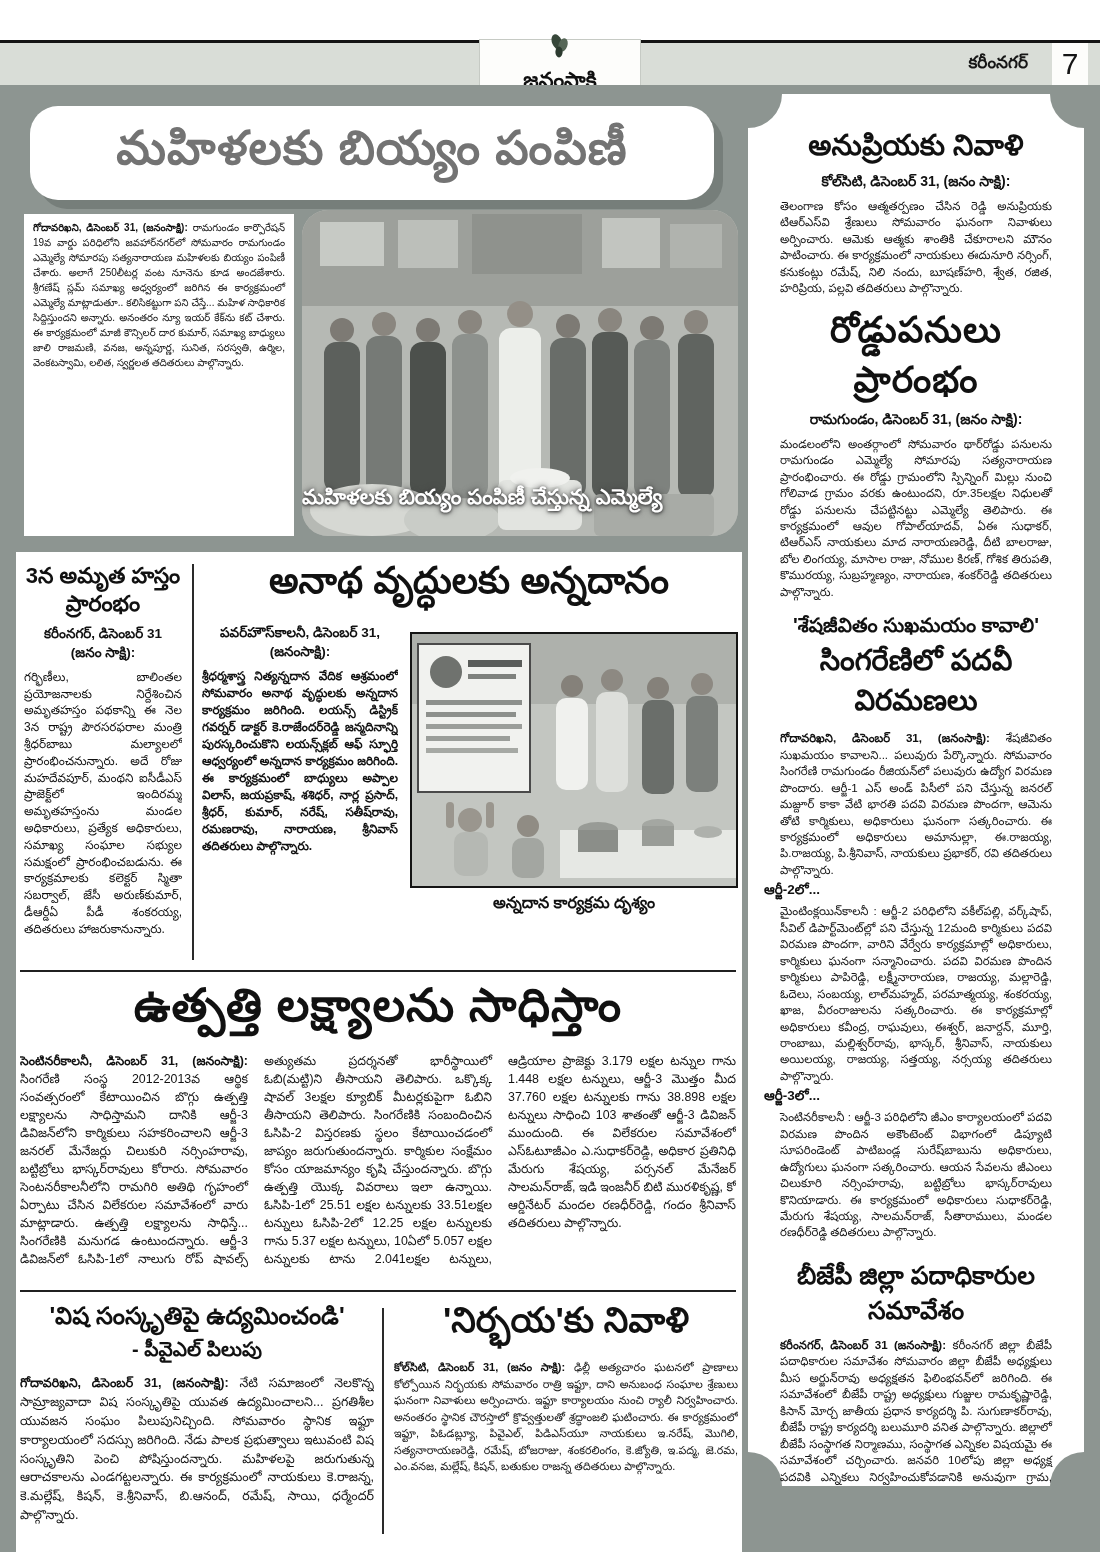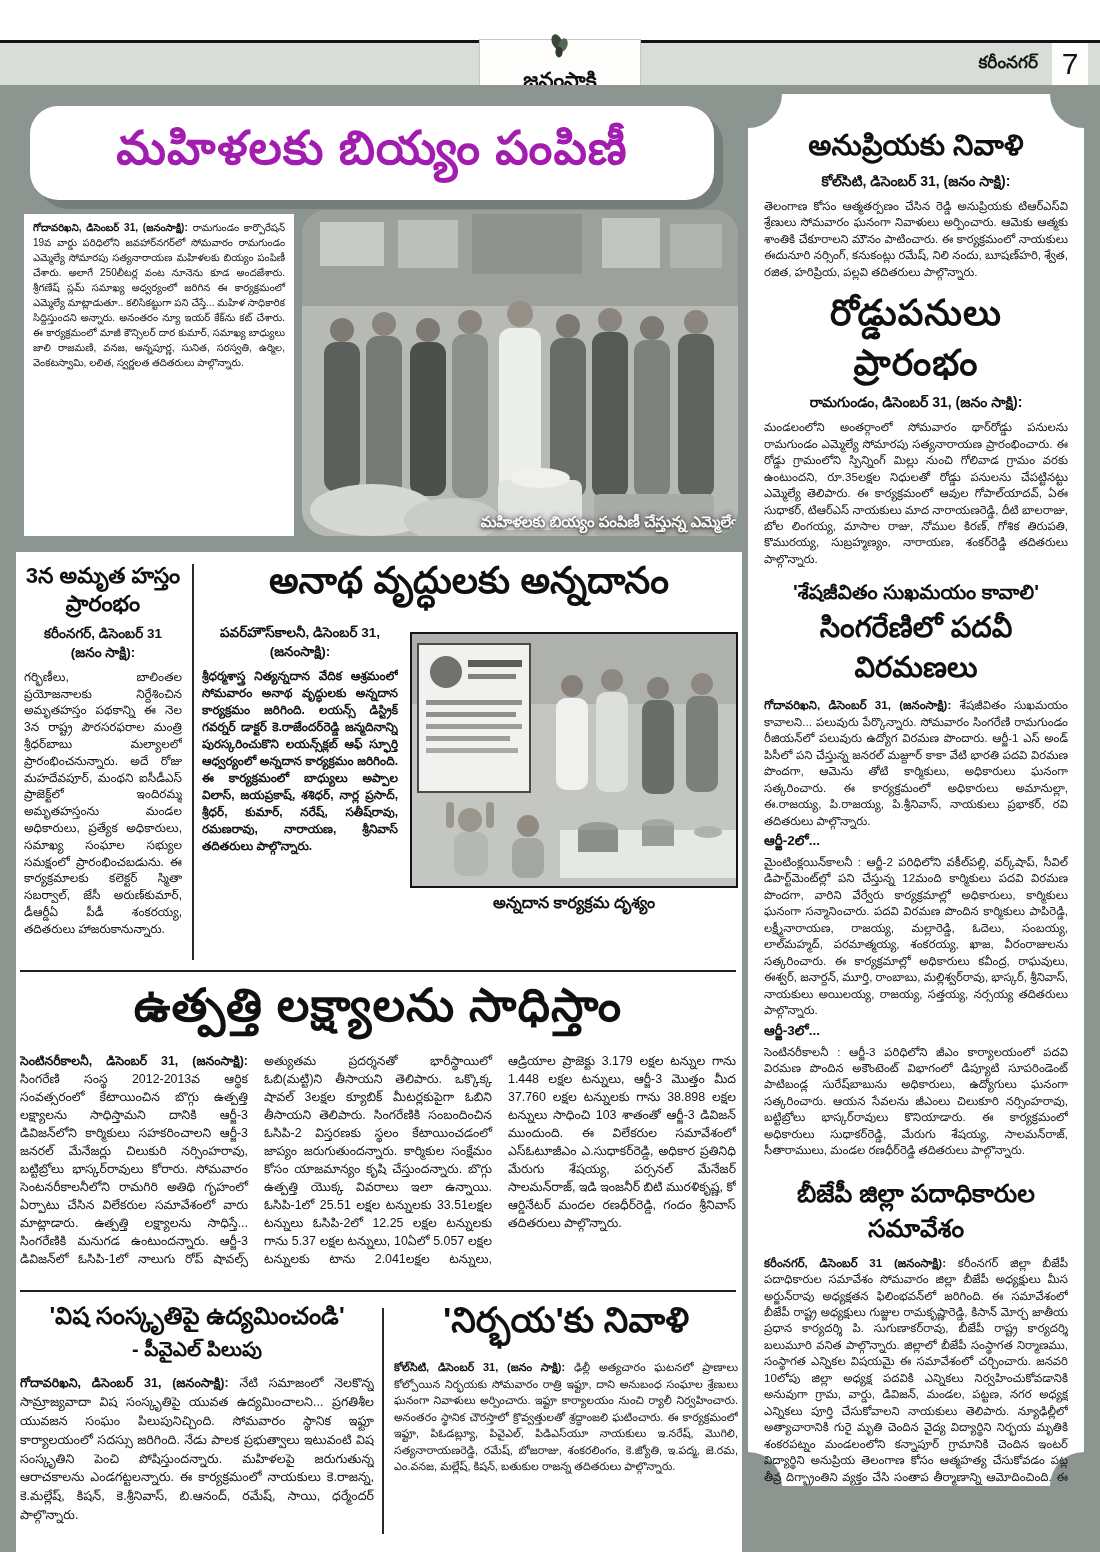--- a/index.html
+++ b/index.html
@@ -4,39 +4,39 @@
 <style>
   html,body{margin:0;padding:0;background:#ffffff;}
   .page{position:relative;width:1100px;height:1562px;background:#ffffff;overflow:hidden;
         font-family:"Liberation Sans","DejaVu Sans",sans-serif;color:#111;}
   .topline{position:absolute;left:0;top:40px;width:1100px;height:3px;background:#141414;}
   .header{position:absolute;left:0;top:43px;width:1100px;height:42px;background:#d9ddd7;}
   .hdate{position:absolute;left:38px;top:0;height:42px;line-height:42px;font-weight:bold;font-size:15px;color:#1a1a1a;}
   .masthead{position:absolute;left:480px;top:-3px;width:160px;height:50px;background:#fdfdfb;
             display:flex;align-items:center;justify-content:center;gap:5px;box-shadow:0 0 0 1px #c6cac4;flex-direction:column;}
   .mtitle{font-weight:bold;font-size:21px;color:#101010;}
-  .hright{position:absolute;right:12px;top:0;height:42px;display:flex;align-items:center;gap:14px;}
+  .hright{position:absolute;right:12px;top:0;height:42px;display:flex;align-items:center;gap:24px;}
   .edition{font-weight:bold;font-size:17px;color:#161616;}
   .pagenum{display:inline-block;min-width:36px;height:42px;line-height:42px;background:#fdfdfb;
            text-align:center;font-size:30px;color:#151515;}
   .content-bg{position:absolute;left:0;top:85px;width:1100px;height:1467px;background:#8d9591;}
 
   
   .headline-box{position:absolute;left:30px;top:106px;width:684px;height:94px;background:#ffffff;
                 border-radius:28px;box-shadow:9px 9px 0 #767e7a;display:flex;align-items:center;justify-content:center;}
-  .headline-box .h1t{font-size:47px;font-weight:bold;color:#a21caf;letter-spacing:1px;}
+  .headline-box .h1t{font-size:47px;font-weight:bold;color:#737373;letter-spacing:1px;}
   .story1-text{position:absolute;left:24px;top:214px;width:270px;height:322px;background:#ffffff;
                padding:6px 9px;box-sizing:border-box;overflow:hidden;}
   .dl{font-weight:bold;}
   .bodytxt{font-size:13.2px;line-height:1.5;text-align:justify;margin:0;}
   .story1-text .bodytxt{font-size:10px;}
   .photo1{position:absolute;left:302px;top:210px;width:436px;height:326px;border-radius:26px;overflow:hidden;background:#aeb1ad;}
   .photo1 svg{display:block;}
-  .pcap1{position:absolute;left:0;right:0;bottom:2px;text-align:right;color:#ffffff;font-weight:bold;
-         font-size:15px;text-shadow:0 1px 3px #333,0 0 6px #444;}
+  .pcap1{position:absolute;left:0;right:0;bottom:22px;text-align:left;color:#ffffff;font-weight:bold;
+         font-size:21px;text-shadow:0 1px 3px #333,0 0 6px #444;}
 
   
   .lower{position:absolute;left:16px;top:552px;width:726px;height:1000px;background:#ffffff;overflow:hidden;}
   .sec-amrutha{position:absolute;left:8px;top:8px;width:158px;height:404px;overflow:hidden;}
   .sec-amrutha .hl{font-size:22px;font-weight:bold;text-align:center;line-height:1.25;margin:2px 0 8px;}
   .cdl{font-weight:bold;font-size:13.5px;text-align:center;line-height:1.4;margin:0 0 6px;}
   .sec-amrutha .bodytxt{font-size:12px;line-height:1.4;}
   .vrule1{position:absolute;left:176px;top:12px;width:2px;height:396px;background:#2a2a2a;}
   .sec-anna{position:absolute;left:186px;top:4px;width:534px;height:410px;}
   .sec-anna .hl{font-size:37px;font-weight:bold;text-align:center;margin:4px 0 10px;}
@@ -67,21 +67,21 @@
   .n-tr{top:0;right:0;border-bottom-left-radius:100%;}
   .n-bl{bottom:0;left:0;border-top-right-radius:100%;}
   .n-br{bottom:0;right:0;border-top-left-radius:100%;}
   .rinner{position:absolute;left:16px;top:21px;width:304px;height:1378px;overflow:hidden;}
   .rh1{font-size:29px;font-weight:bold;text-align:center;margin:14px 0 4px;}
   .rh2{font-size:36px;font-weight:bold;text-align:center;margin:12px 0 2px;letter-spacing:1px;}
   .rkick{font-size:20px;font-weight:bold;text-align:center;margin:14px 0 0;}
   .rh3{font-size:29px;font-weight:bold;text-align:center;margin:2px 0 6px;}
   .rh4{font-size:25px;font-weight:bold;text-align:center;margin:20px 0 6px;}
   .rdl{font-weight:bold;font-size:14px;text-align:center;margin:0 0 5px;}
-  .rbody{font-size:11.6px;line-height:1.42;text-align:justify;margin:0 0 2px;}
+  .rbody{font-size:11.6px;line-height:1.42;text-align:justify;margin:0 16px 2px;}
   .rsub{font-weight:bold;font-size:13.5px;margin:4px 0 2px;}
   .bottom-strip{position:absolute;left:0;top:1552px;width:1100px;height:10px;background:#ffffff;}
 </style>
 </head>
 <body>
 
 <div class="page">
   <div class="topline"></div>
 
   <div class="header">

